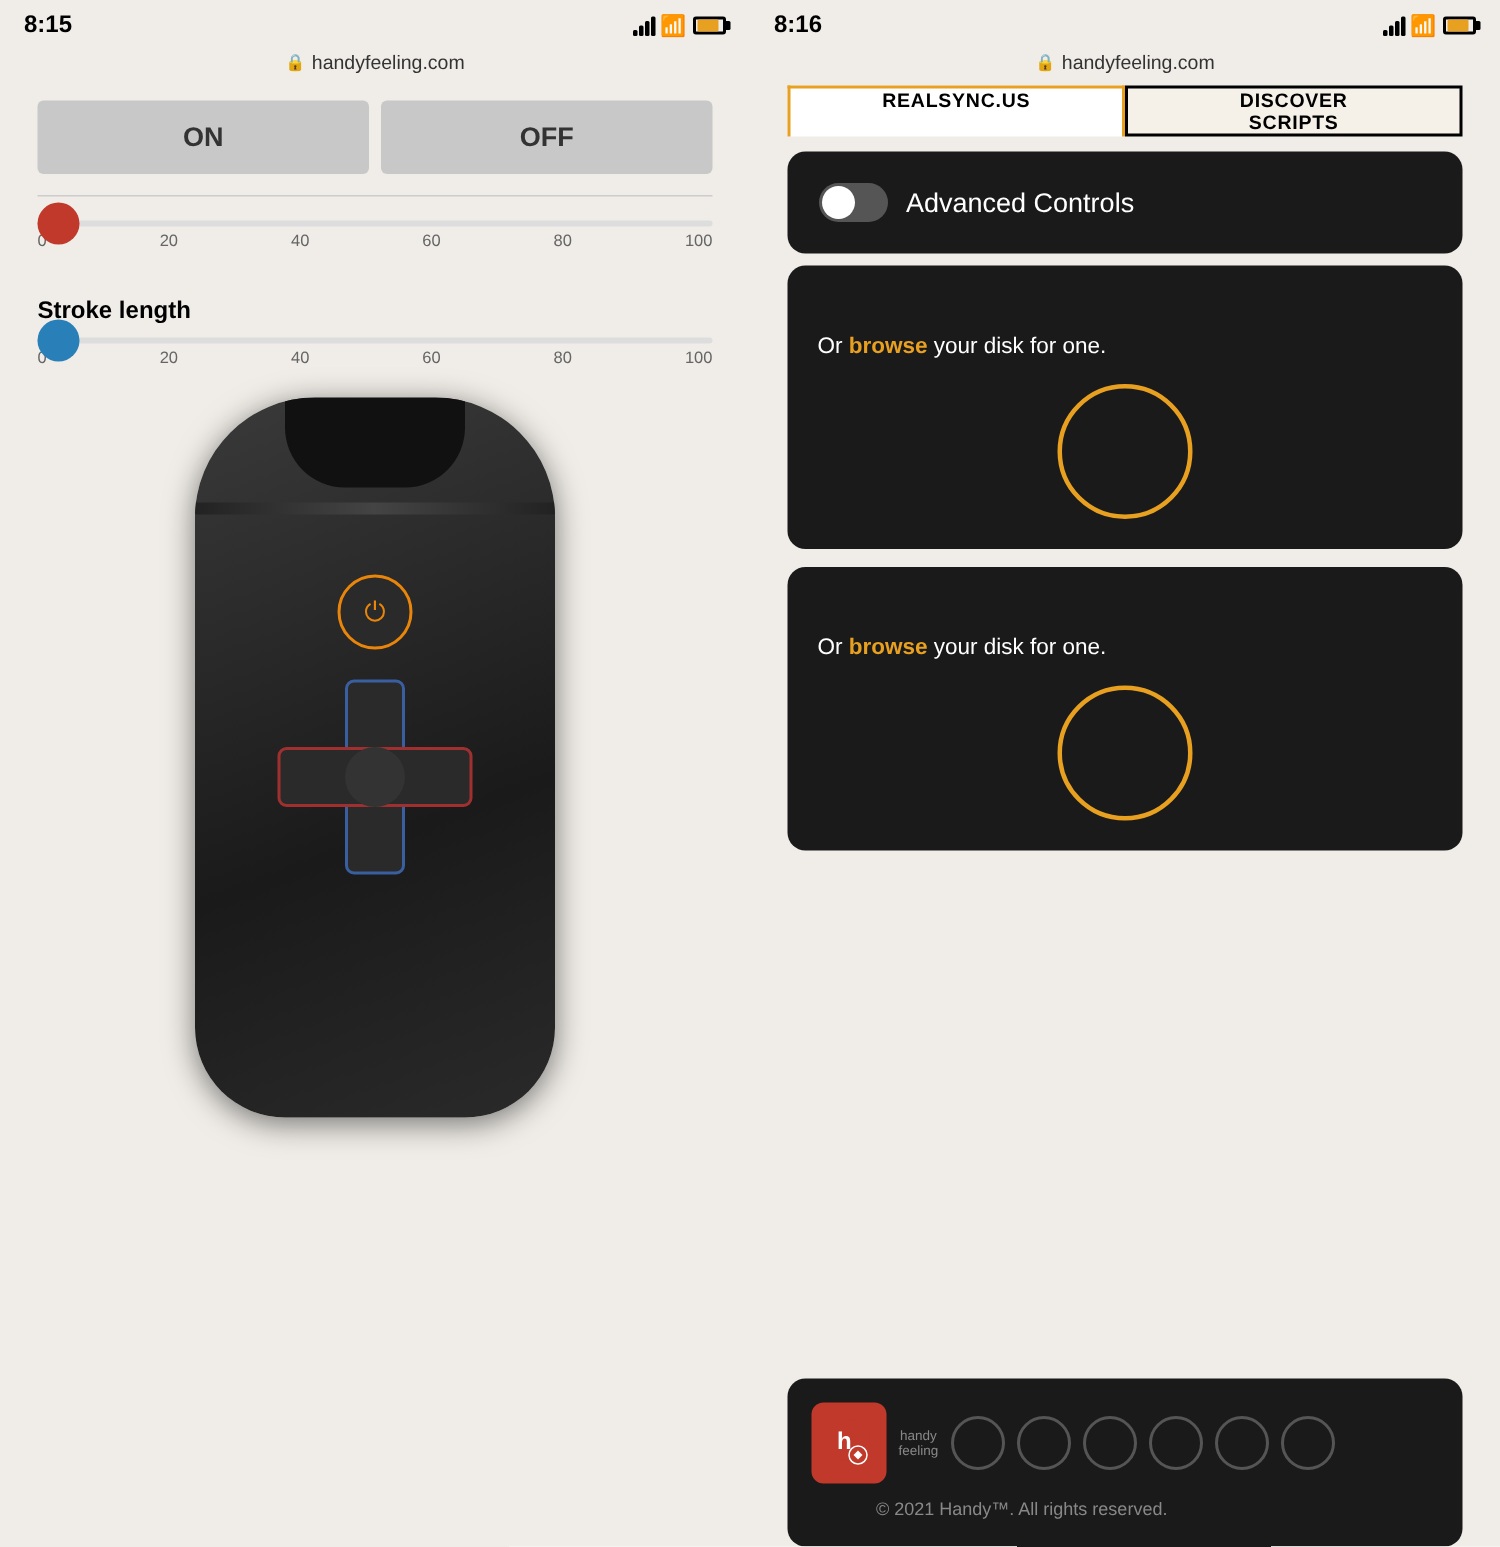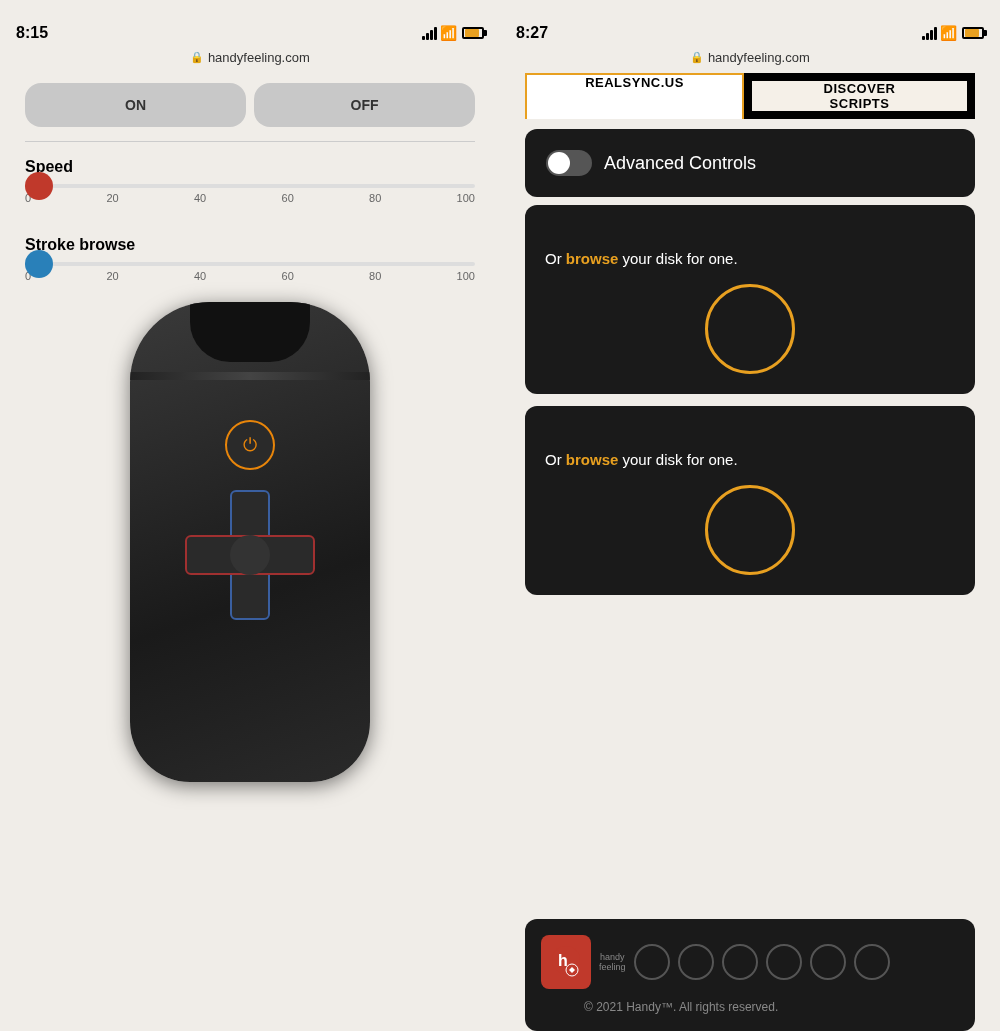--- a/index.html
+++ b/index.html
@@ -21,21 +21,21 @@
       align-items: center;
       overflow: hidden;
       position: relative;
     }
 
     .status-bar {
       width: 100%;
       display: flex;
       justify-content: space-between;
       align-items: center;
-      padding: 24px 16px 4px;
+      padding: 8px 16px 4px;
       font-size: 15px;
       font-weight: 600;
     }
 
     .status-bar-time {
       font-size: 16px;
       font-weight: 700;
     }
 
     .status-icons {
@@ -60,23 +60,23 @@
       display: flex;
       gap: 8px;
       padding: 10px 0;
       width: 90%;
     }
 
     .on-btn, .off-btn {
       flex: 1;
       padding: 14px 0;
       border: none;
-      border-radius: 16px;
+      border-radius: 4px;
       background: #ccc;
-      font-size: 14px;
+      font-size: 18px;
       font-weight: 600;
       color: #333;
       cursor: pointer;
     }
 
     .on-btn { background: #c8c8c8; }
     .off-btn { background: #c8c8c8; }
 
     .divider-line {
       width: 90%;
@@ -286,21 +286,21 @@
     }
 
     .tab-realsync {
       border: 2px solid #e8a020;
       border-bottom: none;
       background: white;
       color: #000;
     }
 
     .tab-discover {
-      border: 8px solid #000000;
+      border: 2px solid #000000;
       background: #f5f0e8;
       color: #000;
     }
 
     .card {
       width: 90%;
       background: #1a1a1a;
       border-radius: 12px;
       padding: 21px;
       margin-bottom: 8px;
@@ -463,39 +463,38 @@
   </div>
 
   <div class="on-off-row">
     <button class="on-btn">ON</button>
     <button class="off-btn">OFF</button>
   </div>
 
   <div class="divider-line"></div>
 
   <div class="slider-section">
-    <div class="slider-label">Speed</div>
     <div class="slider-wrapper">
       <div class="slider-track">
         <div class="slider-fill-red"></div>
         <div class="slider-thumb-red"></div>
       </div>
     </div>
     <div class="slider-ticks">
       <span>0</span>
       <span>20</span>
       <span>40</span>
       <span>60</span>
       <span>80</span>
       <span>100</span>
     </div>
   </div>
 
   <div class="slider-section" style="margin-top:20px;">
-    <div class="slider-label">Stroke browse</div>
+    <div class="slider-label">Stroke length</div>
     <div class="slider-wrapper">
       <div class="slider-track">
         <div class="slider-fill-blue"></div>
         <div class="slider-thumb-blue"></div>
       </div>
     </div>
     <div class="slider-ticks">
       <span>0</span>
       <span>20</span>
       <span>40</span>
@@ -518,21 +517,21 @@
         </div>
       </div>
     </div>
   </div>
 
 </div>
 
 <div class="right-panel">
 
   <div class="status-bar">
-    <span class="status-bar-time">8:27</span>
+    <span class="status-bar-time">8:16</span>
     <div class="status-icons">
       <div class="signal-bars">
         <div class="signal-bar" style="height:4px"></div>
         <div class="signal-bar" style="height:7px"></div>
         <div class="signal-bar" style="height:10px"></div>
         <div class="signal-bar" style="height:13px"></div>
       </div>
       <span class="wifi-icon">📶</span>
       <div class="battery-icon">
         <div class="battery-fill"></div>

